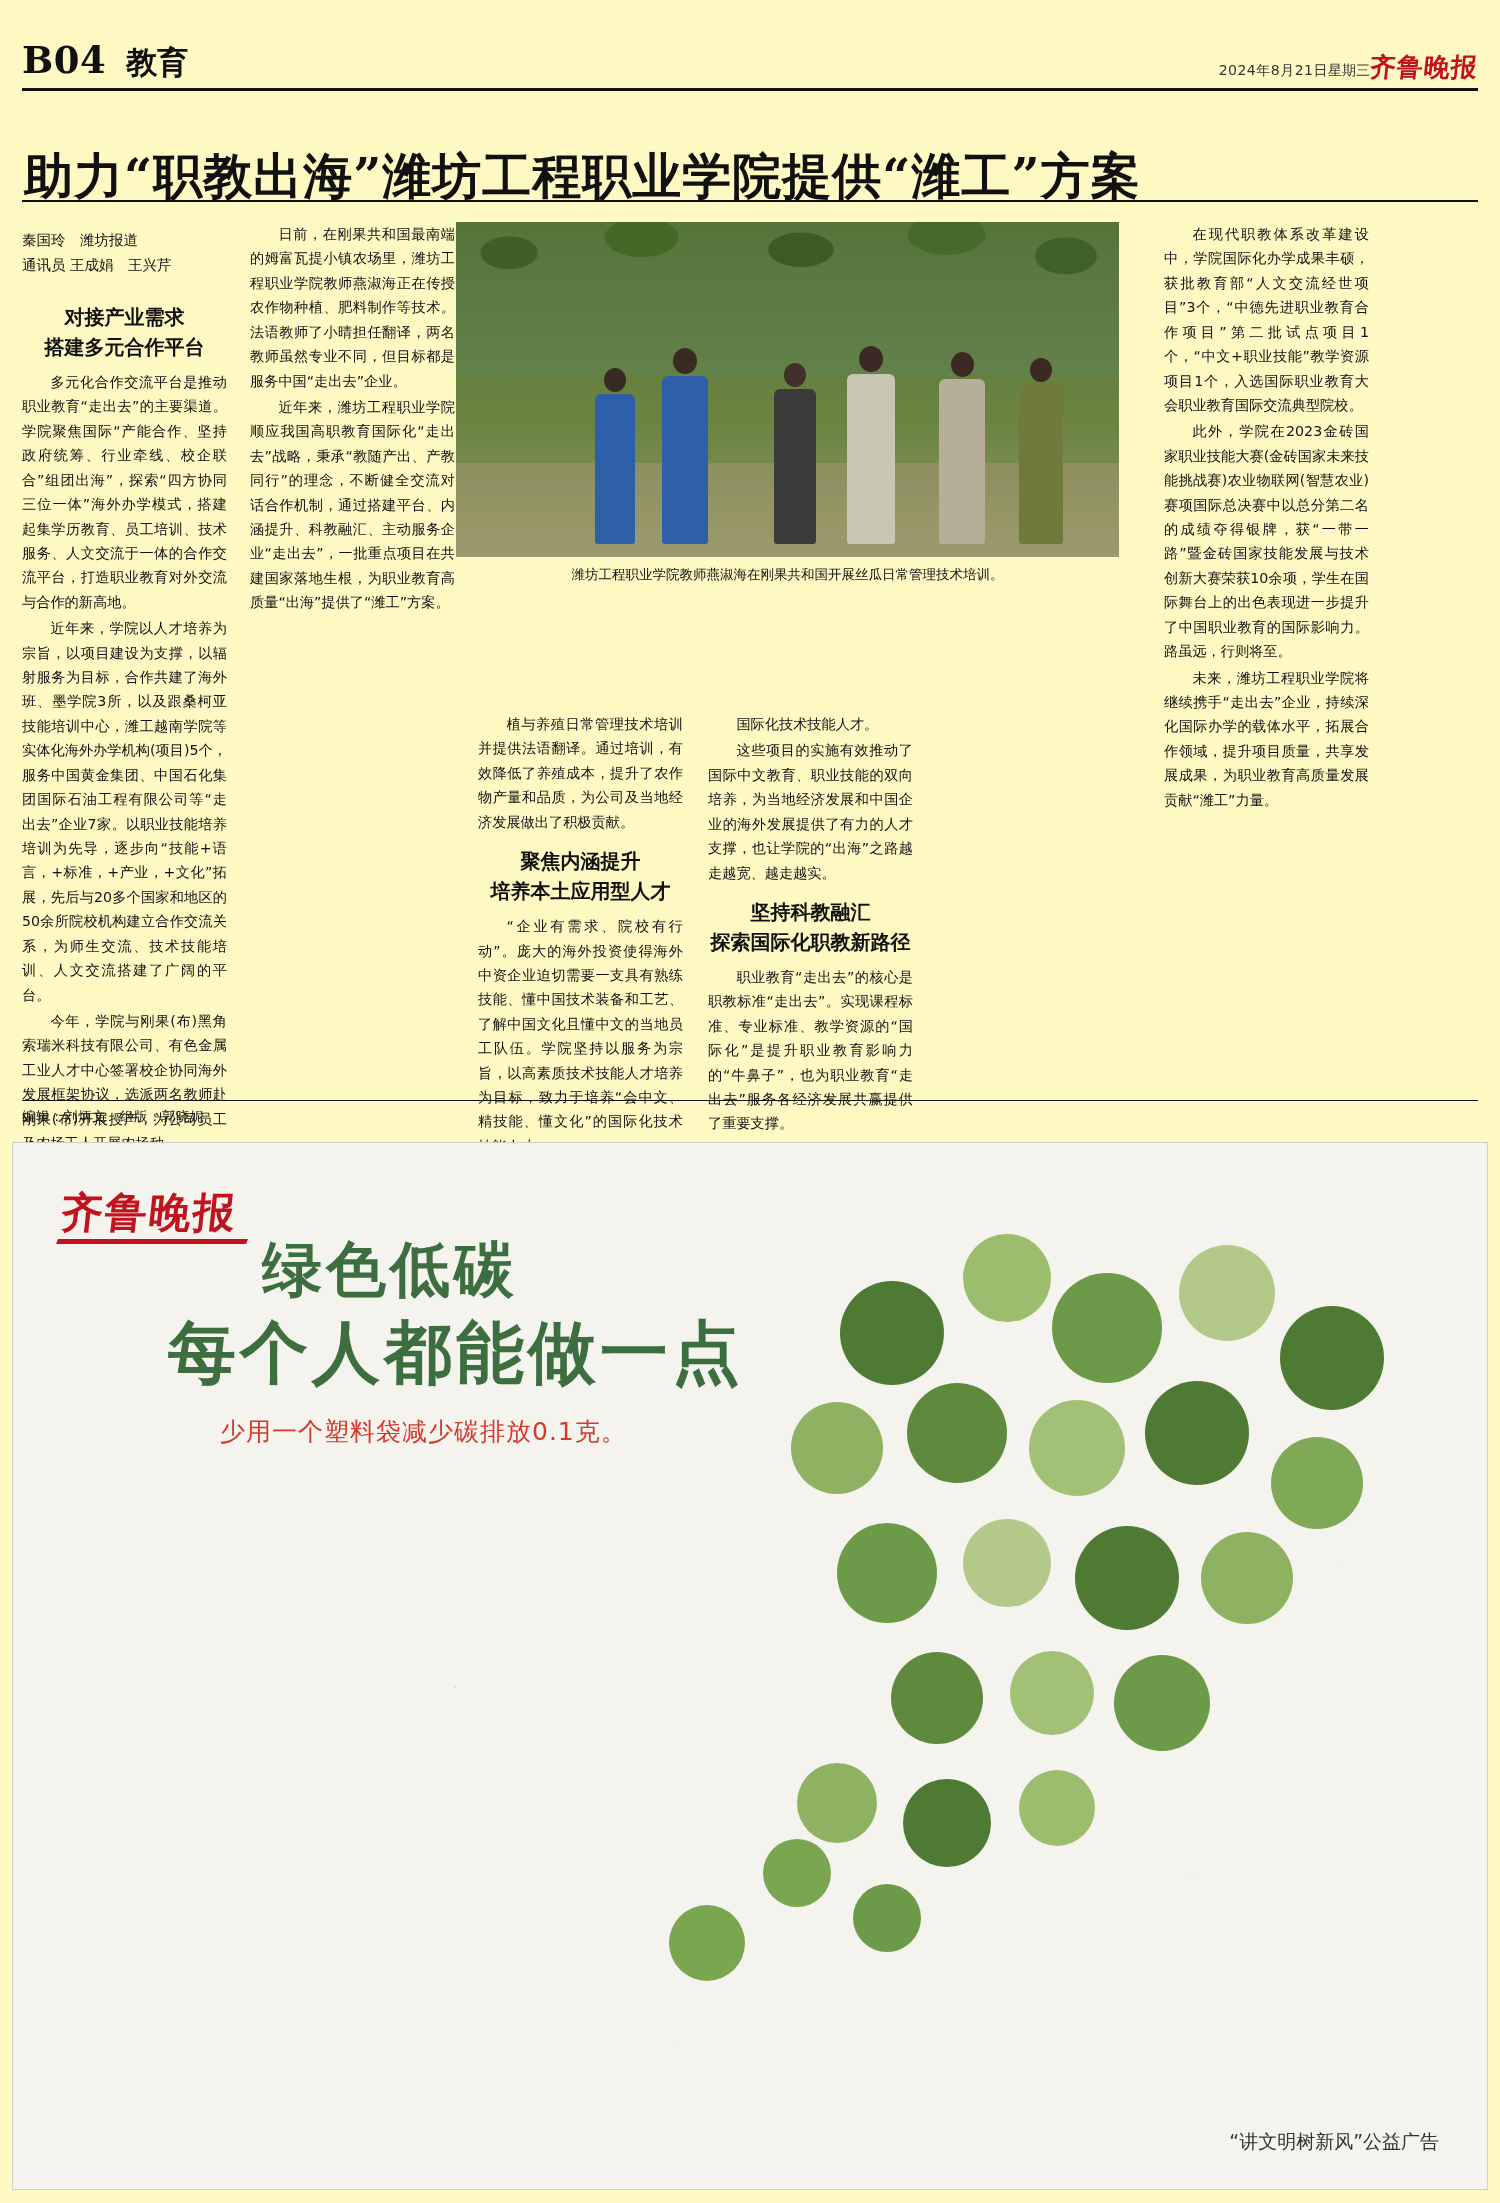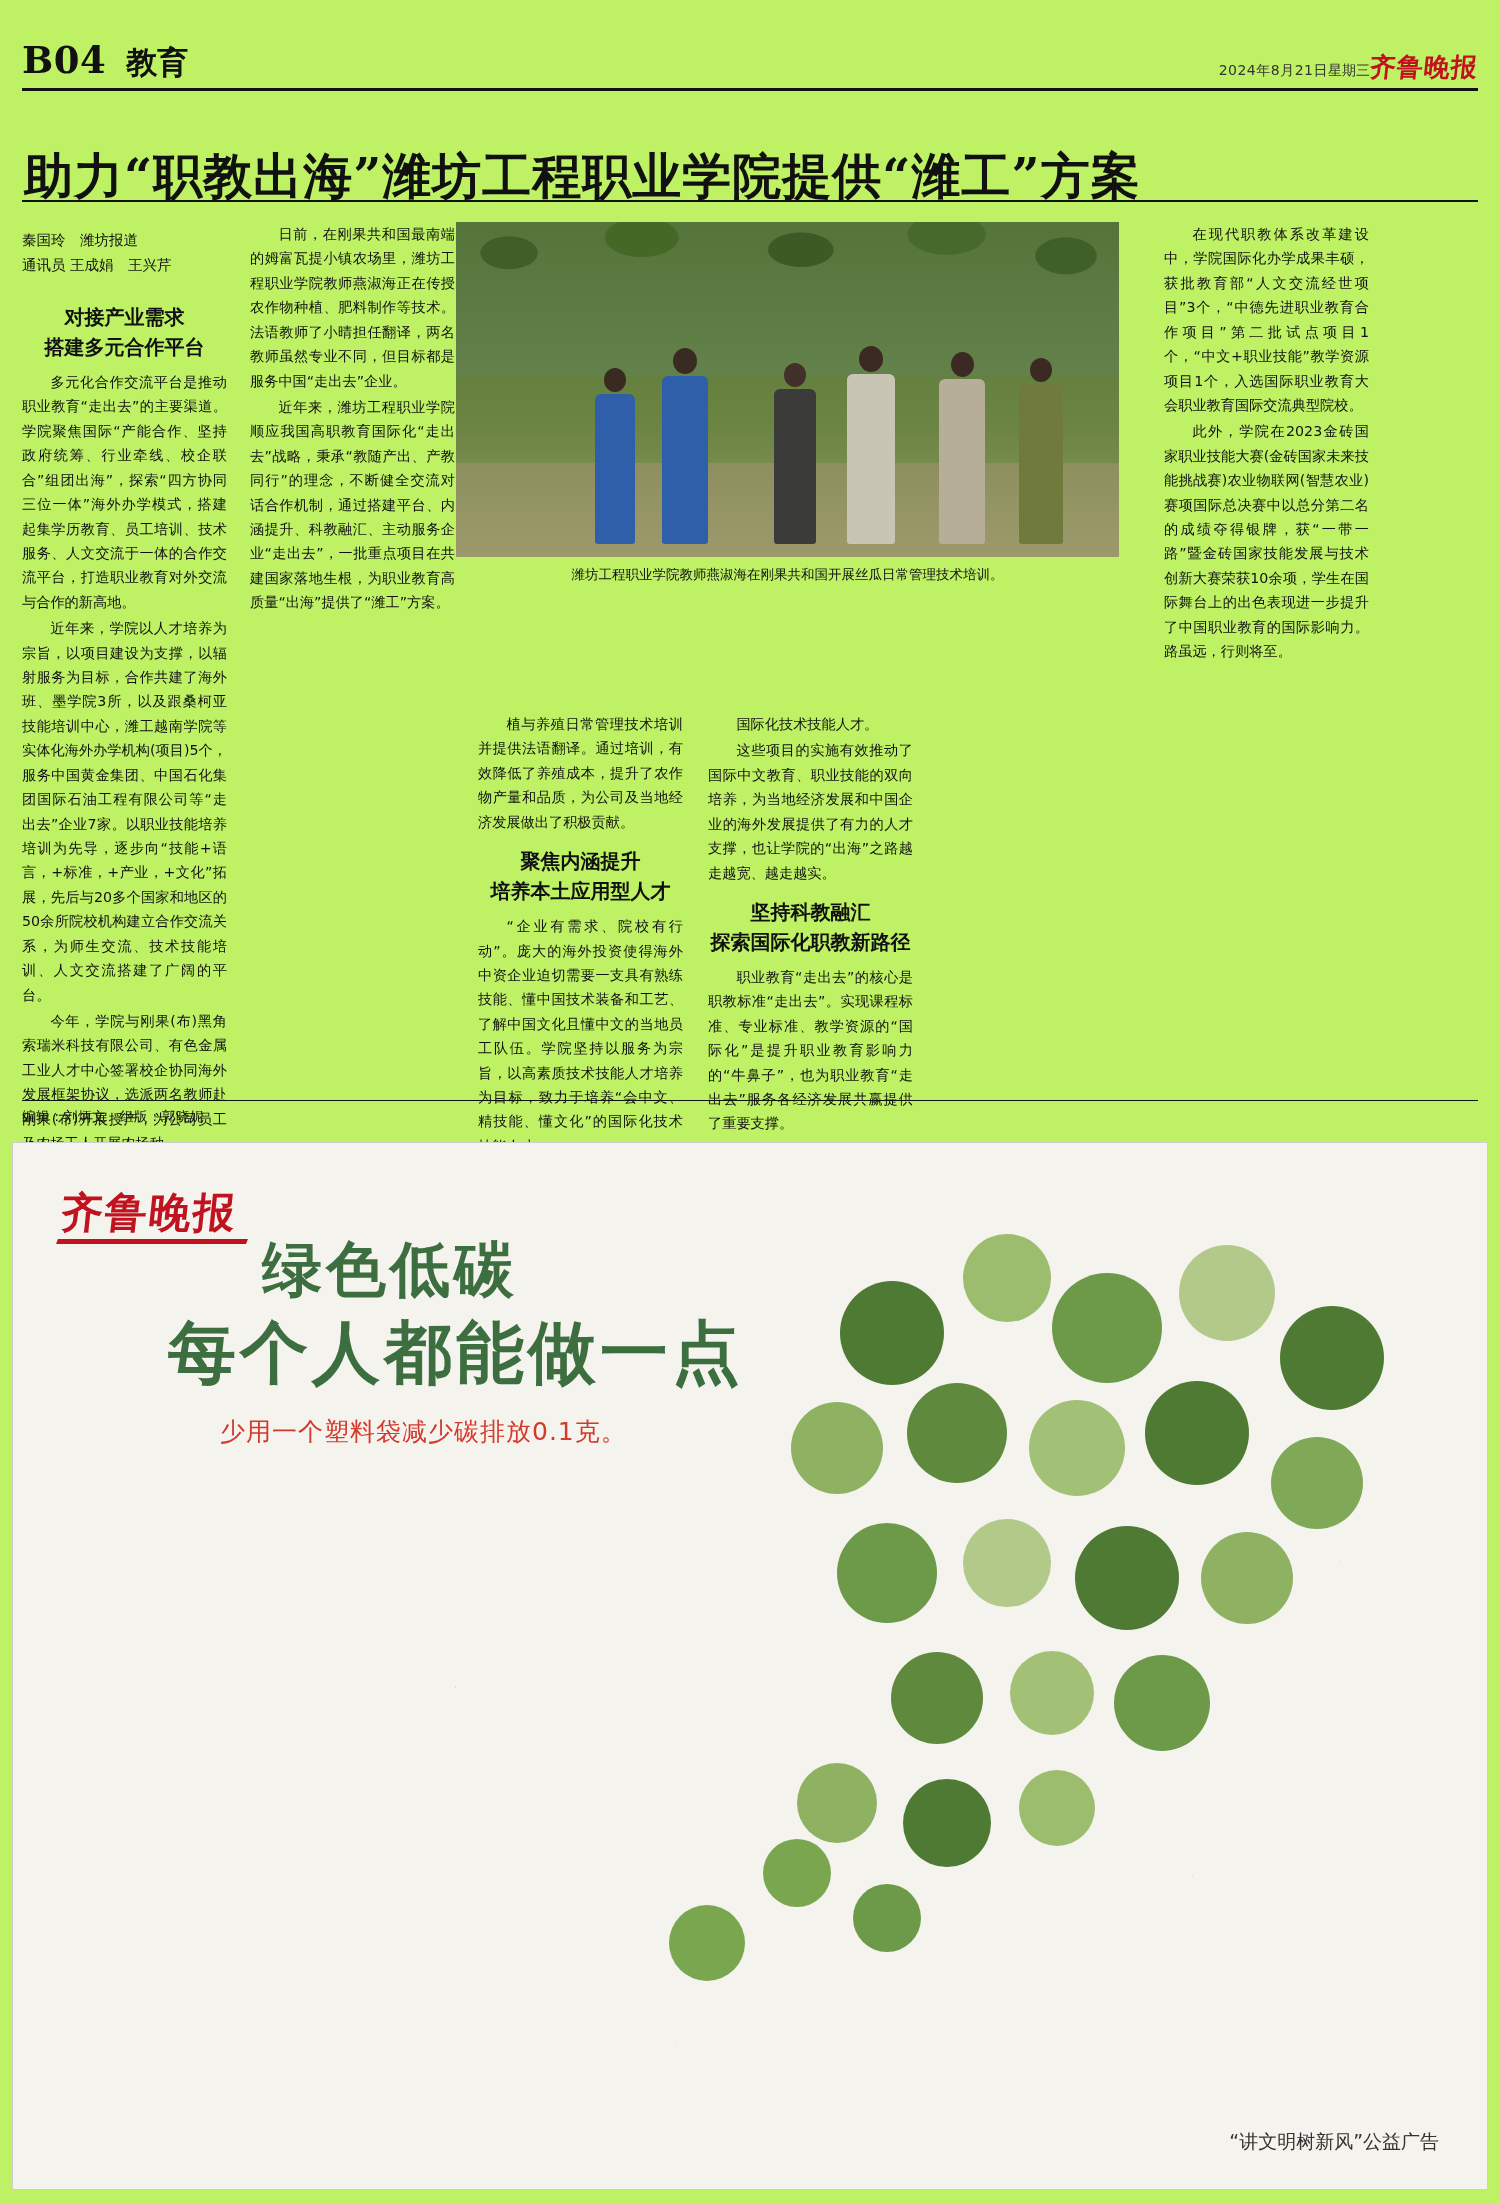--- a/index.html
+++ b/index.html
@@ -5,21 +5,21 @@
   * { box-sizing: border-box; }
   html, body { margin:0; padding:0; }
   body {
     width:1500px; height:2203px;
     background:#ffffff;
     font-family:"DejaVu Sans", sans-serif;
     color:#111;
     position:relative;
     overflow:hidden;
   }
-  .page { width:1500px; height:2203px; position:relative; background:#bef264; }
+  .page { width:1500px; height:2203px; position:relative; background:#fef9c3; }
 
   
   .masthead {
     position:absolute; left:22px; top:30px; width:1456px; height:54px;
     display:flex; align-items:flex-end; justify-content:space-between;
   }
   .mast-left { display:flex; align-items:baseline; gap:20px; }
   .mast-page {
     font-family:"DejaVu Serif", serif;
     font-size:37px; font-weight:bold; letter-spacing:0.5px; color:#111;
@@ -282,20 +282,21 @@
         <div>坚持科教融汇</div>
         <div>探索国际化职教新路径</div>
       </div>
       <p>职业教育“走出去”的核心是职教标准“走出去”。实现课程标准、专业标准、教学资源的“国际化”是提升职业教育影响力的“牛鼻子”，也为职业教育“走出去”服务各经济发展共赢提供了重要支撑。</p>
       <p>学院开发的计算机工程技术</p>
     </div>
 
     <div class="col col5" style="left:1142px;width:205px;top:0;">
       <p>在现代职教体系改革建设中，学院国际化办学成果丰硕，获批教育部“人文交流经世项目”3个，“中德先进职业教育合作项目”第二批试点项目1个，“中文+职业技能”教学资源项目1个，入选国际职业教育大会职业教育国际交流典型院校。</p>
       <p>此外，学院在2023金砖国家职业技能大赛(金砖国家未来技能挑战赛)农业物联网(智慧农业)赛项国际总决赛中以总分第二名的成绩夺得银牌，获“一带一路”暨金砖国家技能发展与技术创新大赛荣获10余项，学生在国际舞台上的出色表现进一步提升了中国职业教育的国际影响力。路虽远，行则将至。</p>
+      <p>未来，潍坊工程职业学院将继续携手“走出去”企业，持续深化国际办学的载体水平，拓展合作领域，提升项目质量，共享发展成果，为职业教育高质量发展贡献“潍工”力量。</p>
     </div>
 
   </div>
 
   <div class="rule-bottom"></div>
   <div class="editor-line">编辑：刘炳文　组版：郭晓妮</div>
 
   <div class="ad">
     <div class="ad-logo">齐鲁晚报</div>
     <div class="ad-logo-underline"></div>

